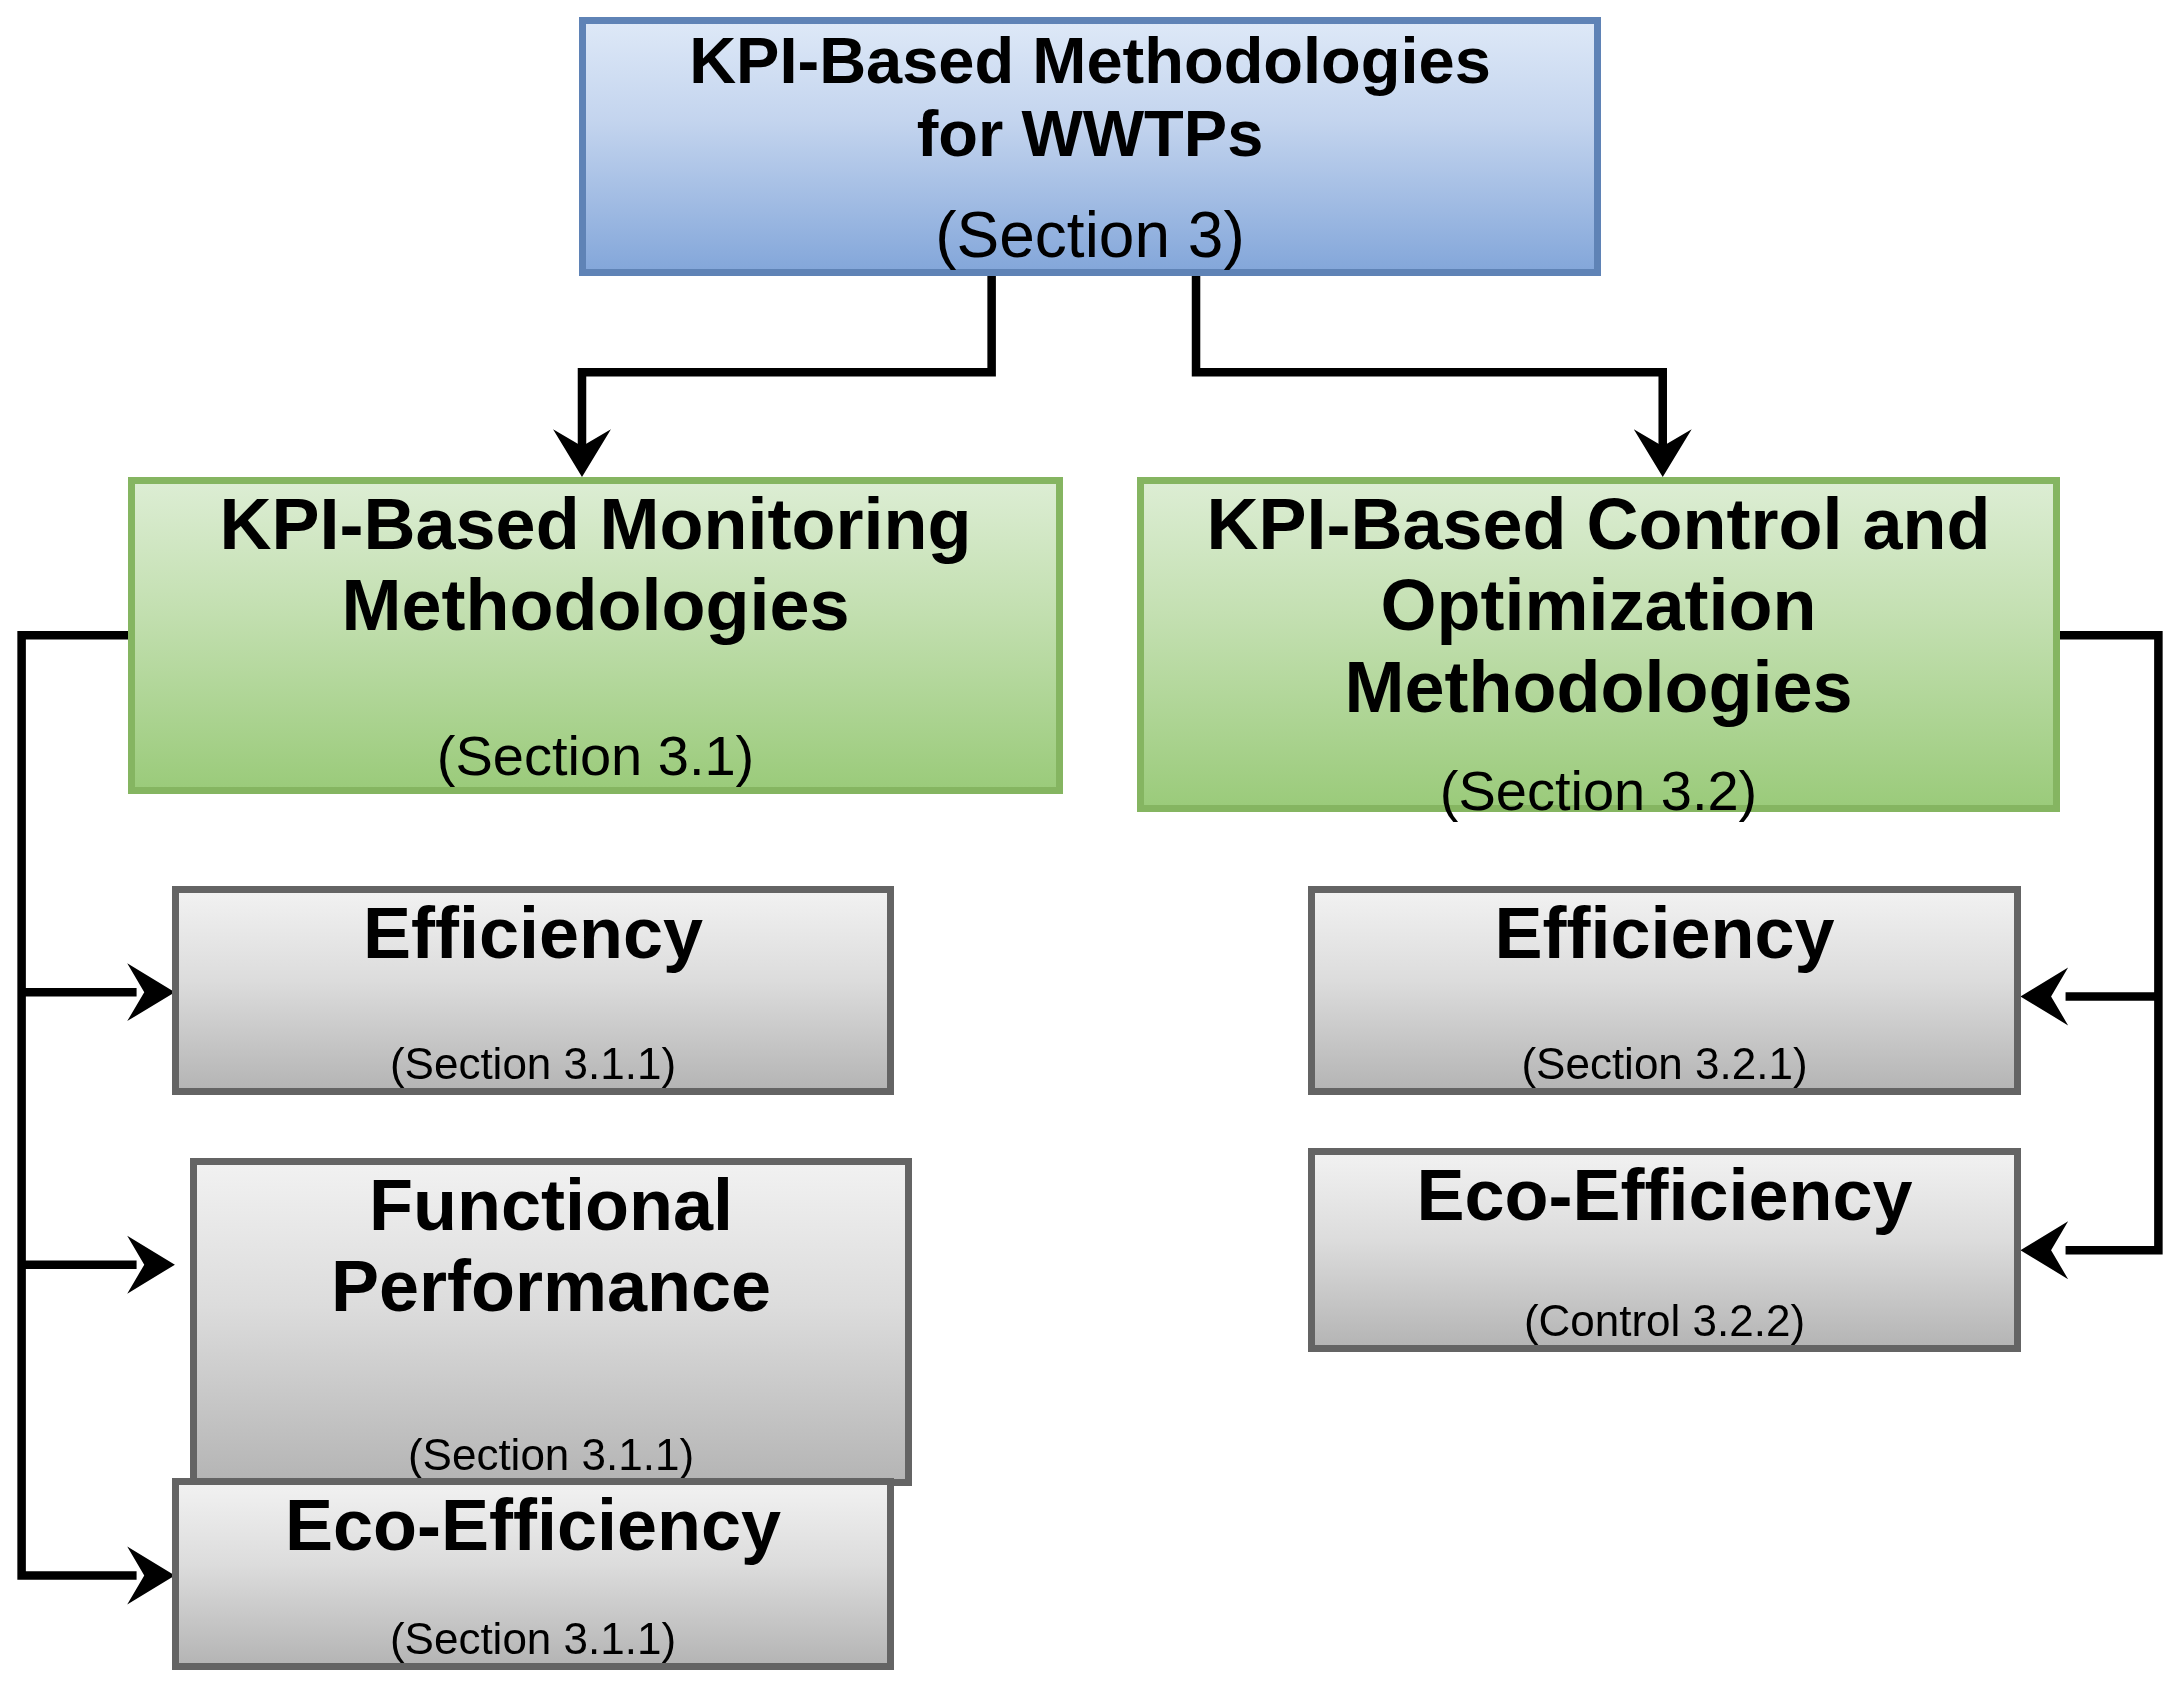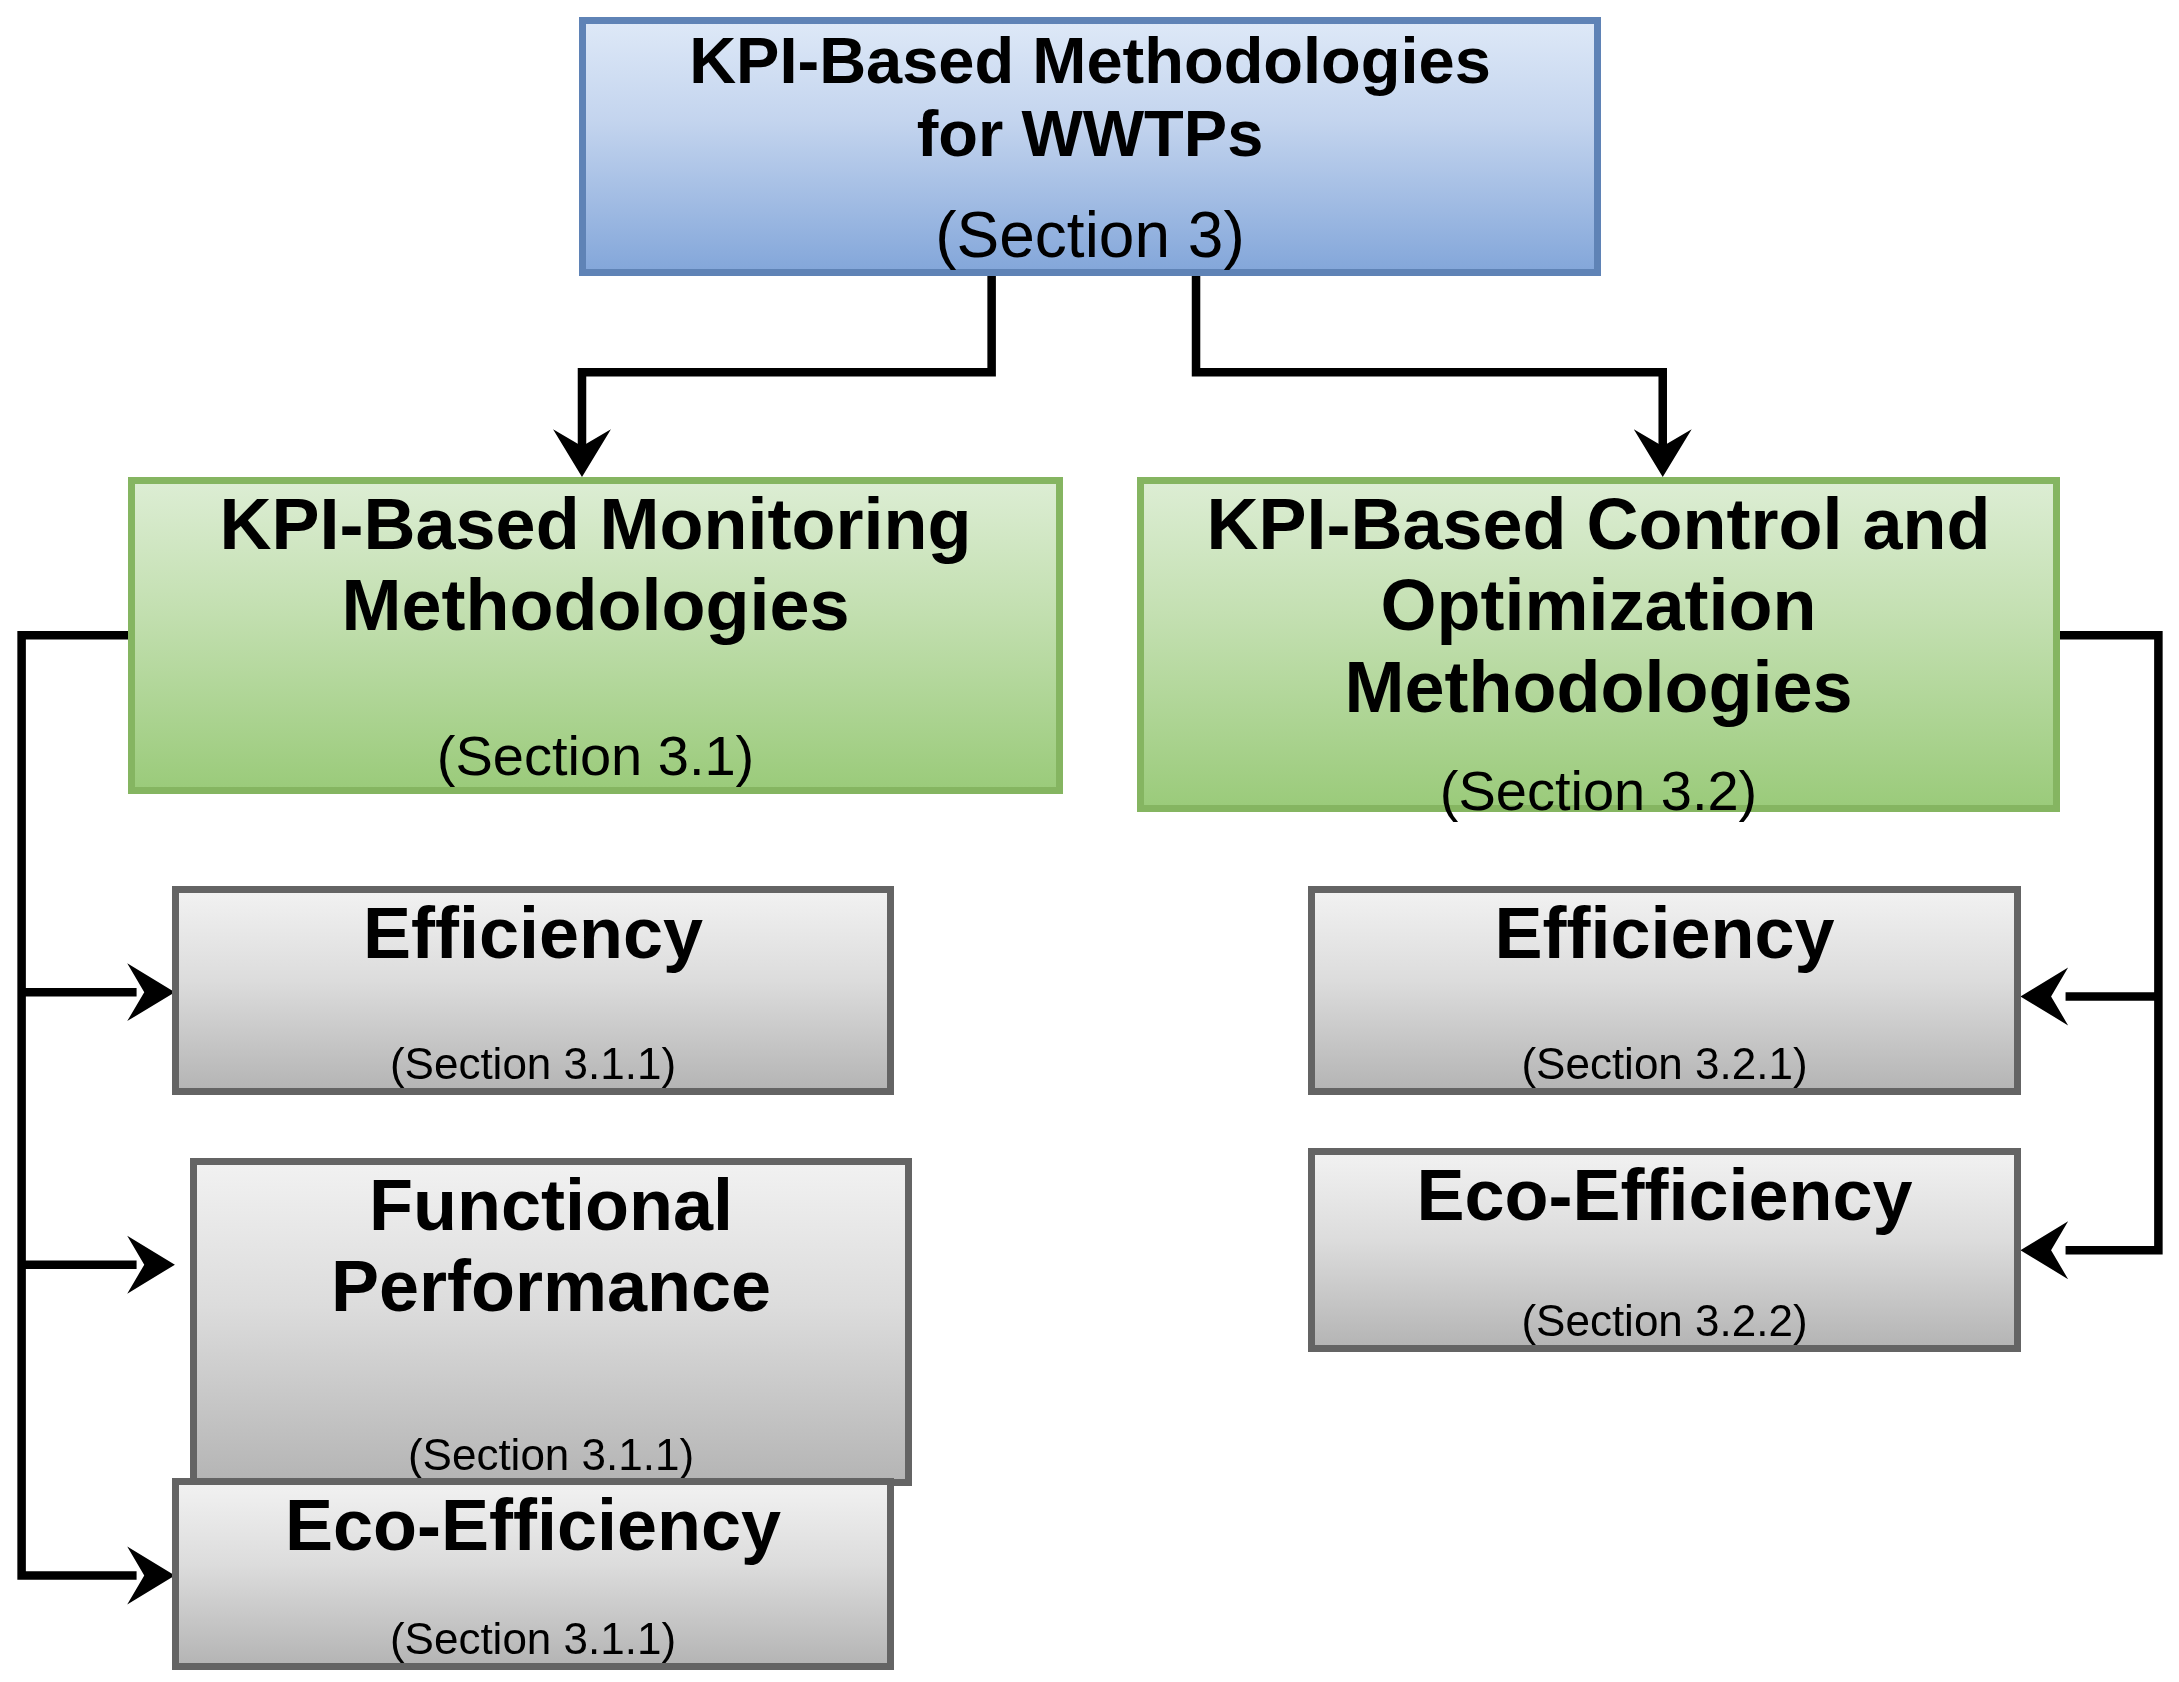--- a/index.html
+++ b/index.html
@@ -140,17 +140,17 @@
     <div class="subtitle">(Section 3.1.1)</div>
   </div>
 
   <div class="node gray-box gray-r1">
     <div class="title">Efficiency</div>
     <div class="subtitle">(Section 3.2.1)</div>
   </div>
 
   <div class="node gray-box gray-r2">
     <div class="title">Eco-Efficiency</div>
-    <div class="subtitle">(Section 3.2.2)</div>
+    <div class="subtitle">(Control 3.2.2)</div>
   </div>
 
 </div>
 
 
 </body></html>

